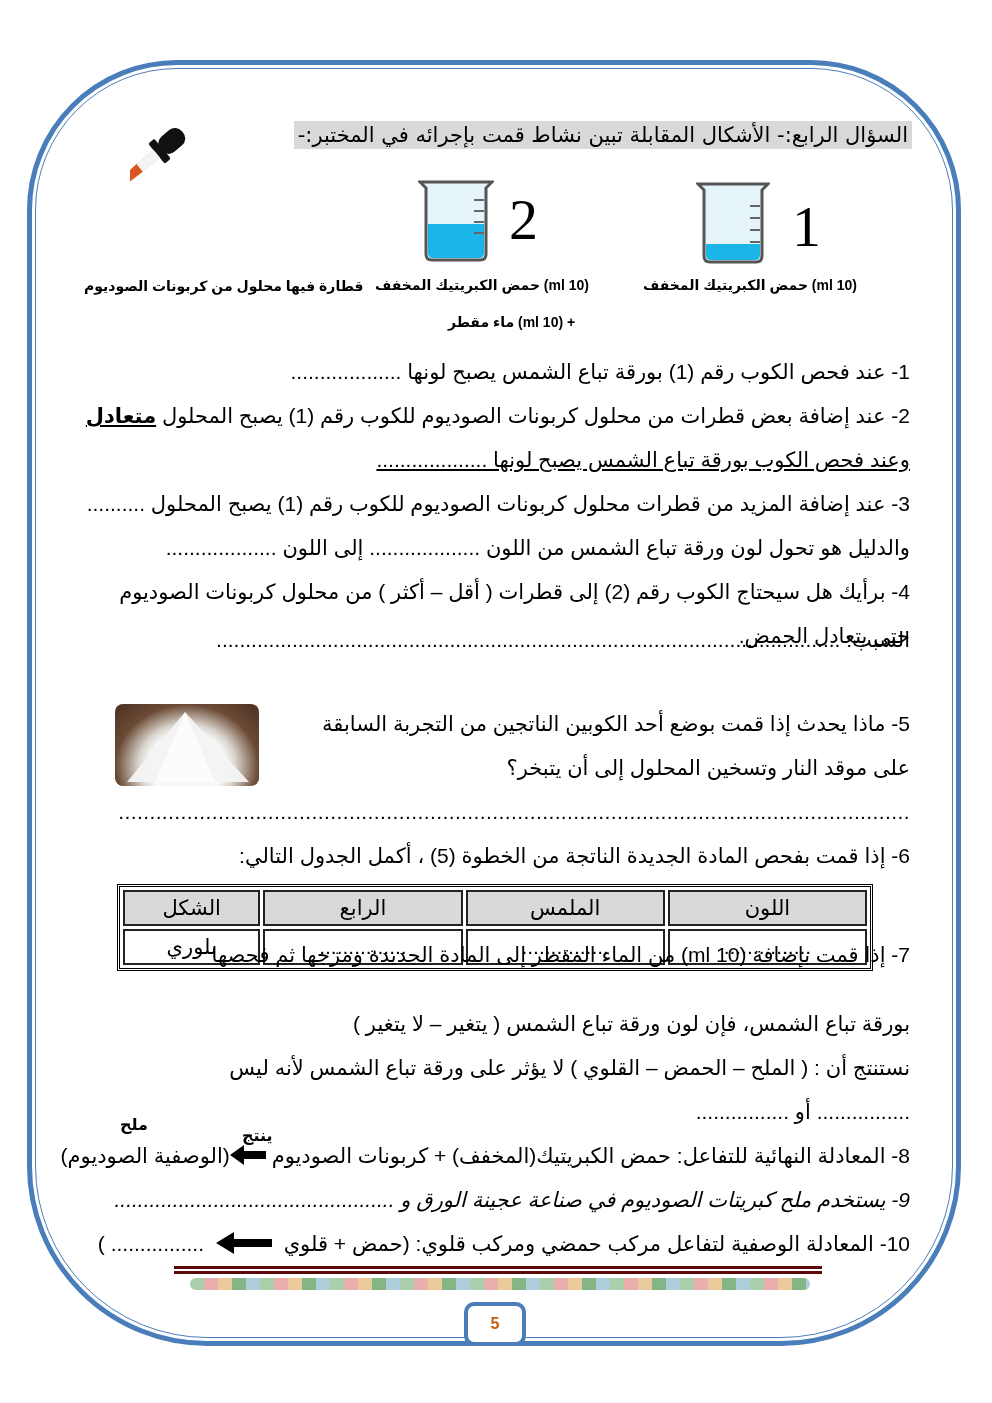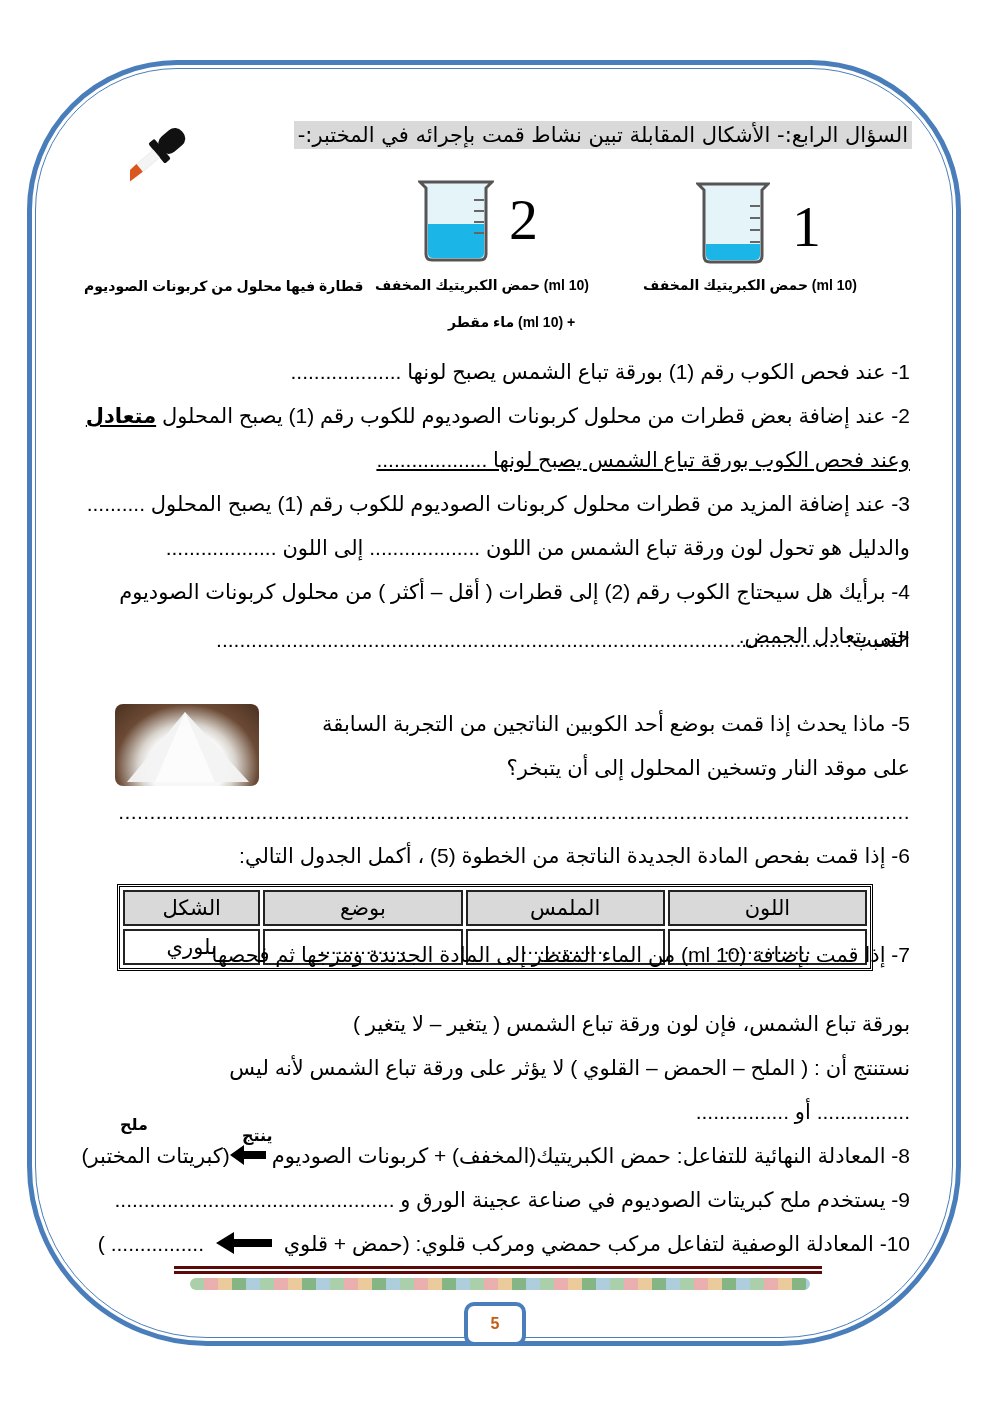--- a/index.html
+++ b/index.html
@@ -103,21 +103,21 @@
 <div class="line" style="top:756px;">على موقد النار وتسخين المحلول إلى أن يتبخر؟</div>
 <div class="line" style="top:800px; letter-spacing:0.4px;">...............................................................................................................................</div>
 
 <div class="line" style="top:844px;">6- إذا قمت بفحص المادة الجديدة الناتجة من الخطوة (5) ، أكمل الجدول التالي:</div>
 
 <table class="props" dir="rtl">
   <tbody>
       <tr class="head">
     <td>اللون</td>
     <td>الملمس</td>
-    <td>بوضع</td>
+    <td>الرابع</td>
     <td>الشكل</td>
   </tr>
   <tr>
     <td>...............</td>
     <td>...............</td>
     <td>...............</td>
     <td>بلوري</td>
   </tr>
 </tbody>
   </table>
@@ -129,24 +129,24 @@
 
 <div class="abs" style="left:120px; top:1115px; font-weight:bold; font-size:16px;">ملح</div>
 <div class="abs" style="left:242px; top:1126px; font-weight:bold; font-size:16px;text-align:center;">ينتج</div>
 
 <div class="line" style="top:1144px; right:82px;">
   <span>8- المعادلة النهائية للتفاعل: حمض الكبريتيك(المخفف) + كربونات الصوديوم</span>
   <span class="arrow">
     <svg width="36" height="20" viewBox="0 0 36 20">
         <polygon points="0,10 14,0 14,6 36,6 36,14 14,14 14,20" fill="#000"></polygon>
       </svg>
-  </span><span>(كبريتات المختبر)</span>
+  </span><span>(الوصفية الصوديوم)</span>
 </div>
 
-<div class="line" style="top:1188px;">9- يستخدم ملح كبريتات الصوديوم في صناعة عجينة الورق و ................................................</div>
+<div class="line" style="top:1188px;font-style:italic;">9- يستخدم ملح كبريتات الصوديوم في صناعة عجينة الورق و ................................................</div>
 
 <div class="line" style="top:1232px;">
   <span>10- المعادلة الوصفية لتفاعل مركب حمضي ومركب قلوي: (حمض + قلوي</span>
   <span class="arrow" style="margin:0 6px;">
     <svg width="56" height="22" viewBox="0 0 56 22">
         <polygon points="0,11 18,0 18,7 56,7 56,15 18,15 18,22" fill="#000"></polygon>
       </svg>
   </span>
   <span>................ )</span>
 </div>

